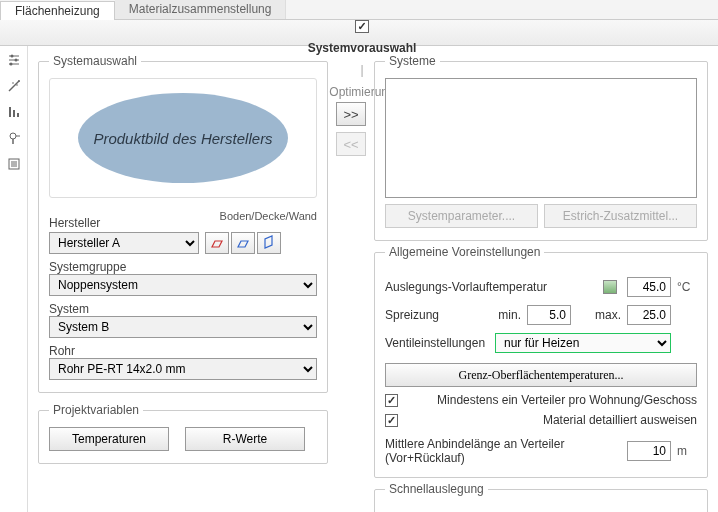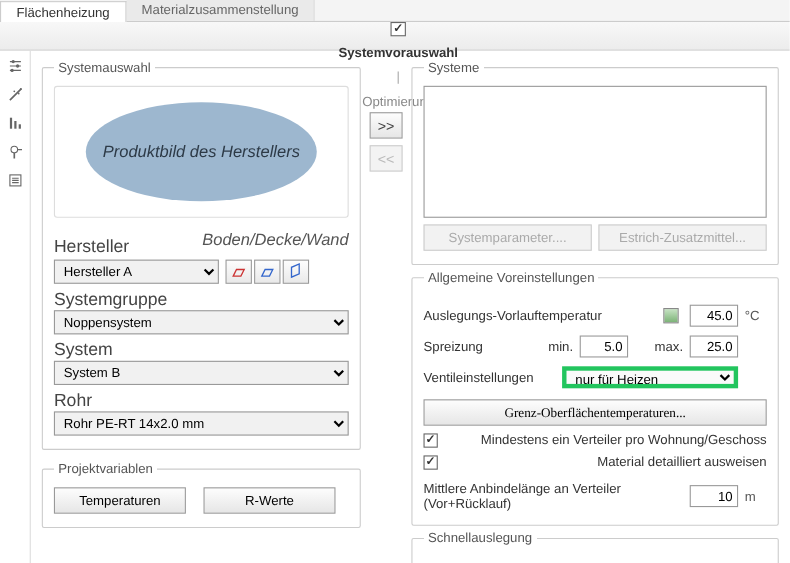--- a/index.html
+++ b/index.html
@@ -29,22 +29,22 @@
 
   fieldset.group { border:1px solid #ccc; border-radius:2px; padding:10px 10px 12px 10px; }
   fieldset.group > legend { padding:0 4px; color:#555; }
 
   
   .preview { background:#fff; border:1px solid #ddd; height:120px; border-radius:3px; display:flex; align-items:center; justify-content:center; margin-bottom:12px;}
   .ellipse { width:210px; height:90px; background:#9db7cf; border-radius:50%; display:flex; align-items:center; justify-content:center; text-align:center; font-style:italic; font-size:15px; color:#2d3a47;}
 
   
   .row { display:flex; align-items:center; gap:6px; margin-top:2px;}
-  .lbl { display:block; font-size:16px; color:#444; margin-top:6px;}
-  .bdw { margin-left:auto; font-size:15px; color:#555; position:relative; top:-4px;font-style:italic;}
+  .lbl { display:block; font-size:12px; color:#444; margin-top:6px;}
+  .bdw { margin-left:auto; font-size:11px; color:#555; position:relative; top:-4px;}
   select.dd { width:100%; height:22px; border:1px solid #999; background:#f1f1f1; padding:0 4px;}
   select.dd.short { width:150px; }
 
   .prisms { display:flex; gap:2px; }
   .prism { width:24px; height:22px; border:1px solid #999; background:linear-gradient(#fdfdfd,#e9e9e9); display:flex; align-items:center; justify-content:center;}
   .prism svg { display:block;}
 
   .btn { height:24px; border:1px solid #999; background:linear-gradient(#fdfdfd,#e6e6e6); padding:0 14px; cursor:pointer;}
   .btn.wide { width:120px; text-align:center; }
   .btn.mid { width:30px; height:24px; padding:0; display:flex; align-items:center; justify-content:center; font-size:13px; color:#444;}
@@ -57,21 +57,21 @@
   
   .listbox { border:1px solid #999; background:#fff; height:120px; }
   .pair { display:flex; gap:6px; margin-top:6px;}
   .pair .btn { flex:1; }
 
   .settings-row { display:flex; align-items:center; margin-top:8px; gap:6px;}
   .settings-row .lab { flex:1; color:#333; }
   .numbox { width:44px; height:20px; border:1px solid #999; text-align:right; padding-right:4px;}
   .unit { width:20px; color:#555; }
   .tiny-indicator { width:14px; height:14px; display:inline-block; background:linear-gradient(#c7e3c4,#7cb377); border:1px solid #888; margin-right:4px;}
-  select.inline { height:20px; border:4px solid #22c55e; background:#fafafa; padding:0 4px; width:160px;}
+  select.inline { height:20px; border:1px solid #22c55e; background:#fafafa; padding:0 4px; width:176px;}
 
   .chkline { display:flex; align-items:center; gap:6px; margin-top:6px;justify-content:space-between;}
   .chkline .chk { width:13px; height:13px;}
 </style>
 </head>
 <body>
 
 <div class="tabstrip">
   <div class="tab active">Flächenheizung</div>
   <div class="tab">Materialzusammenstellung</div>

